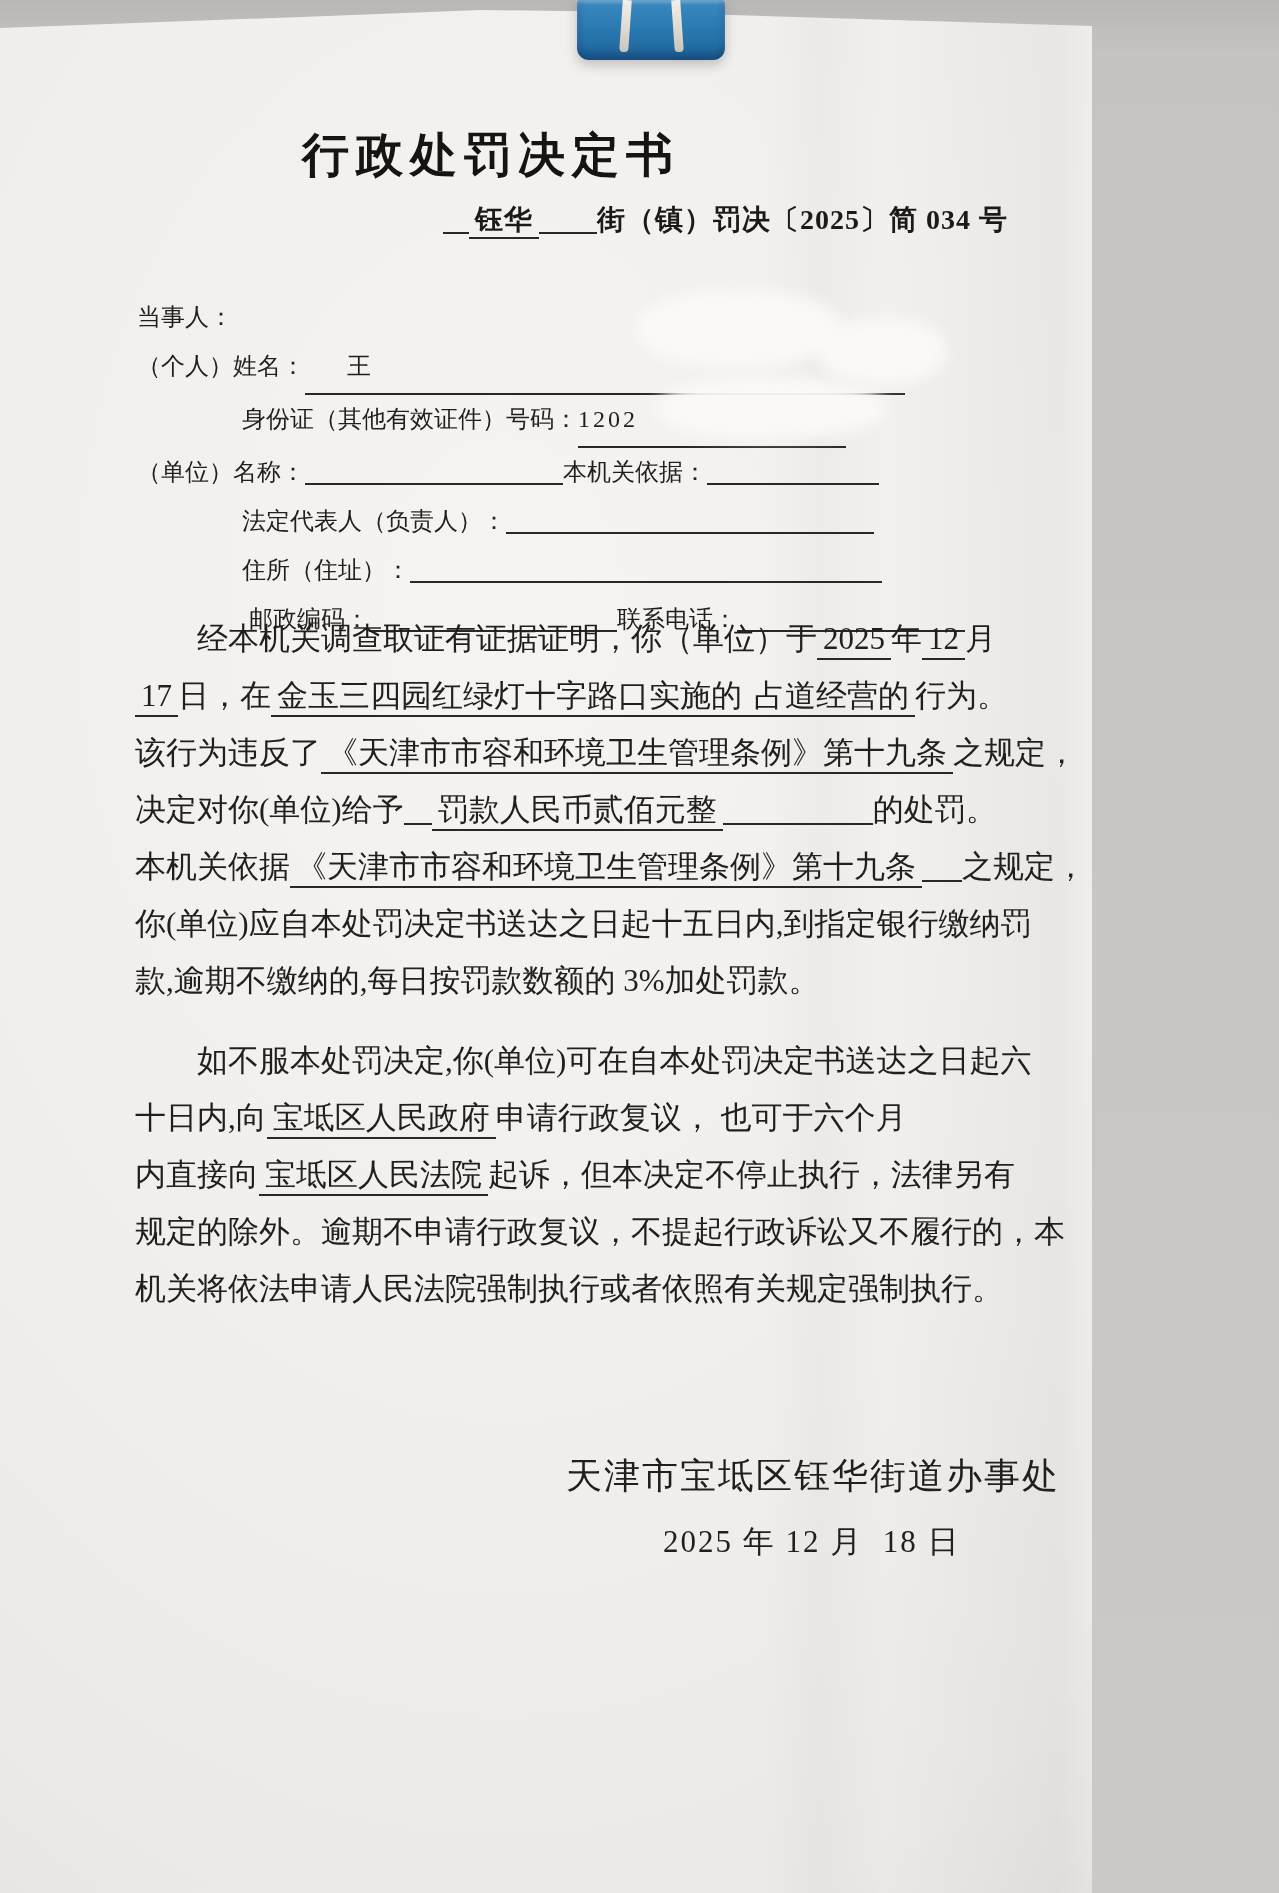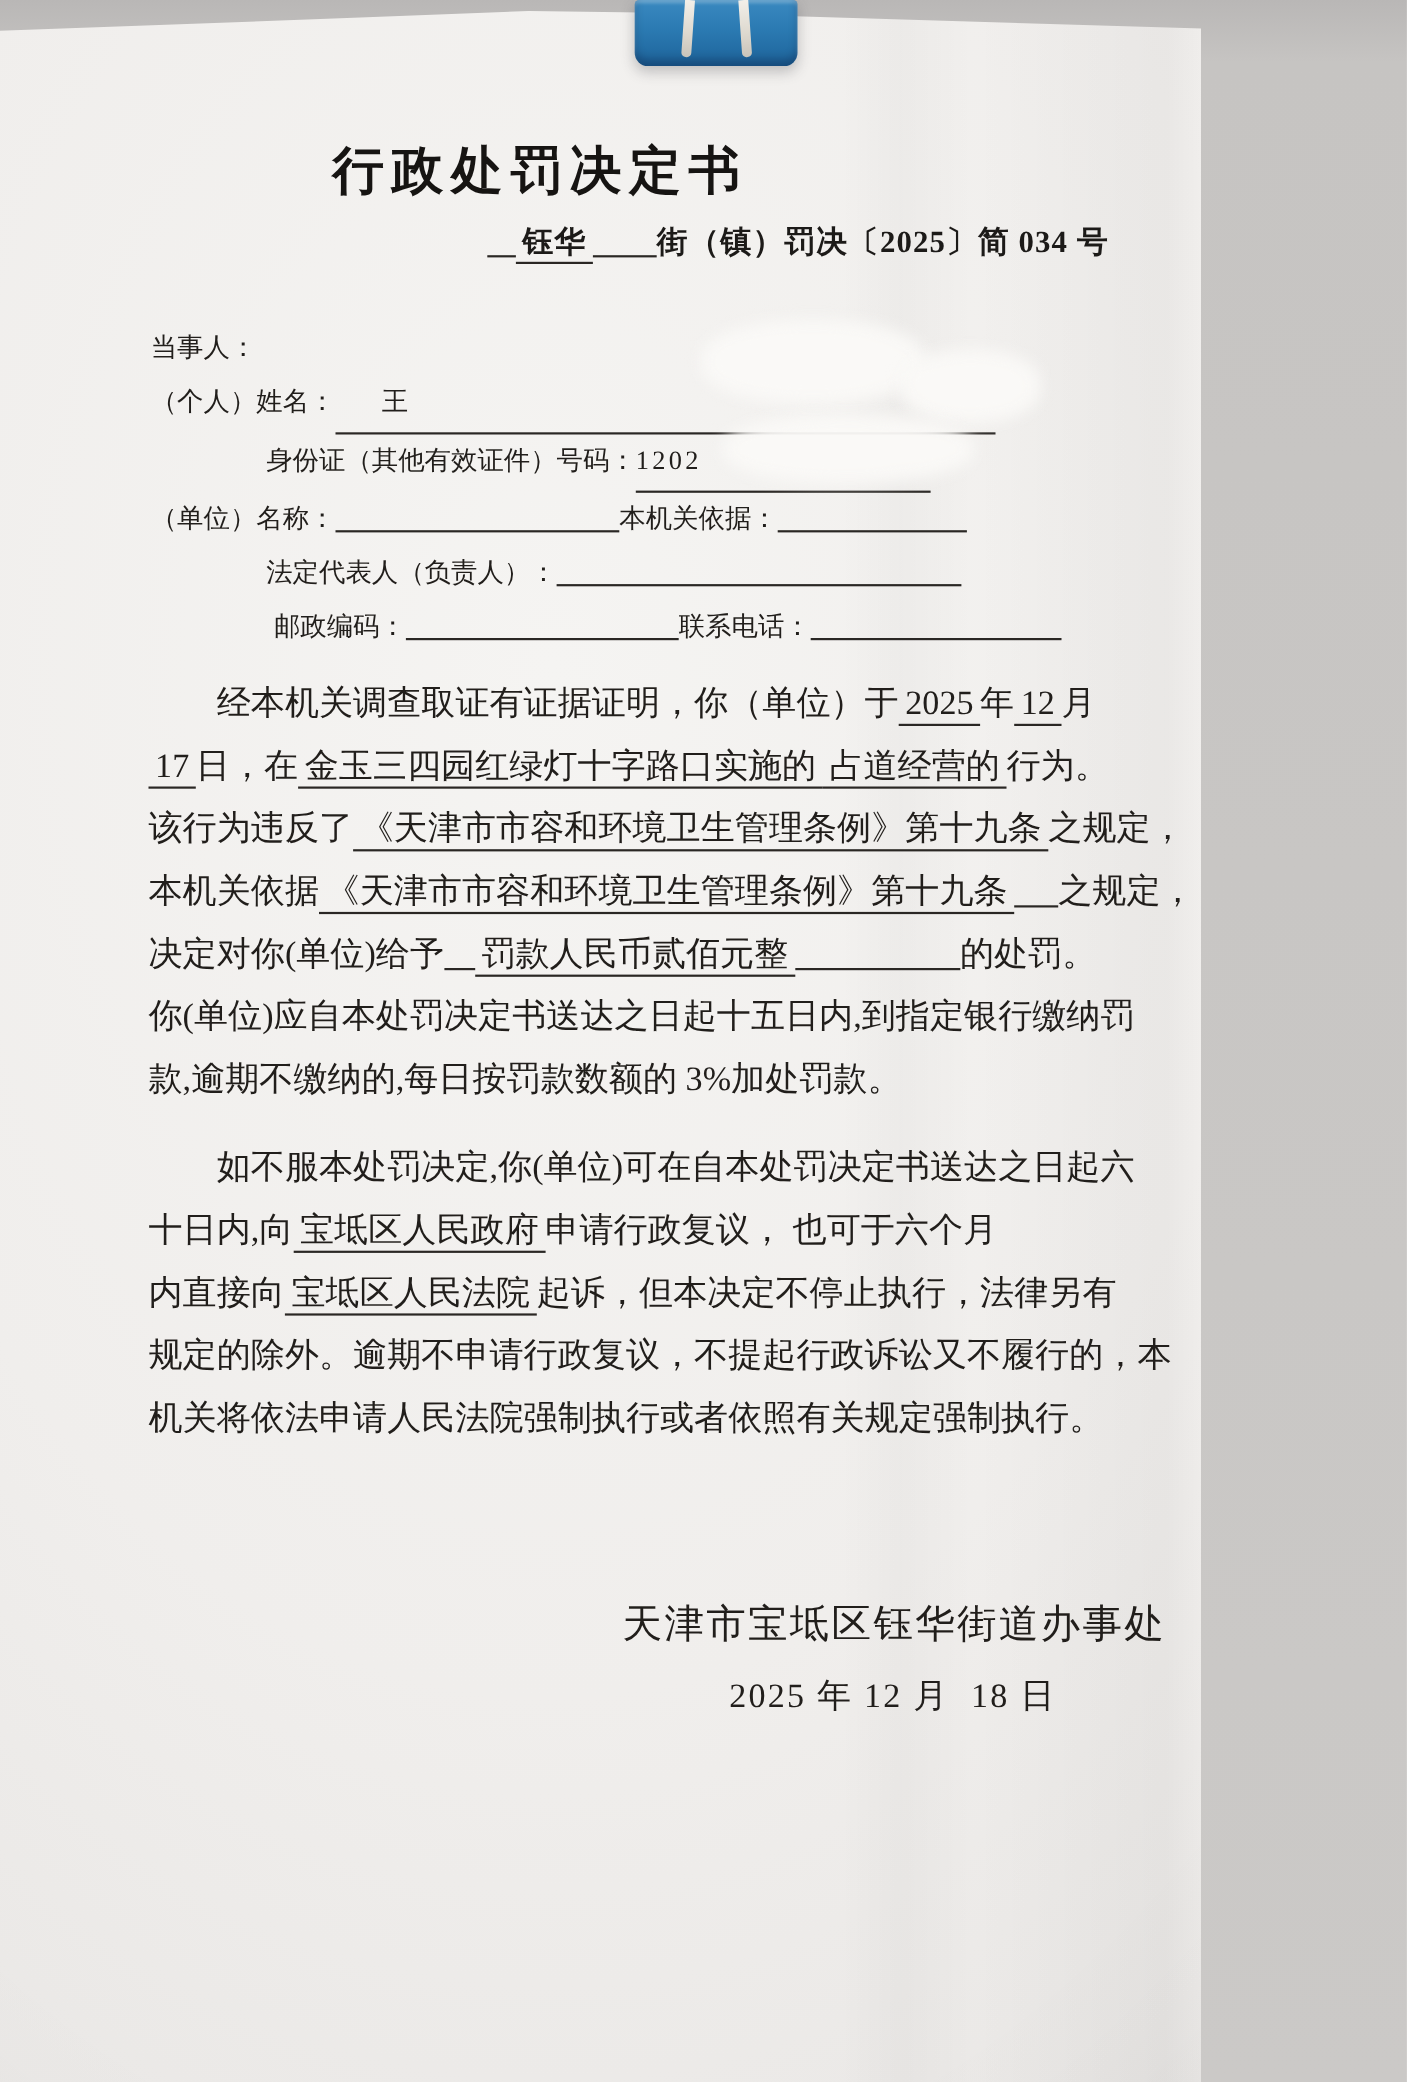--- a/index.html
+++ b/index.html
@@ -75,29 +75,30 @@
   <div class="title">行政处罚决定书</div>
 
   <div class="docno"><span class="blank" style="width:26px"></span><span class="u">钰华</span><span class="blank" style="width:58px"></span><span>街（镇）罚决〔2025〕简 034 号</span></div>
 
   <div class="party">
     <div class="line"><span>当事人：</span></div>
     <div class="line"><span>（个人）姓名：</span><span class="fill fill-name">王</span></div>
     <div class="line indent-1"><span>身份证（其他有效证件）号码：</span><span class="fill fill-id">1202</span></div>
     <div class="line"><span>（单位）名称：</span><span class="blank" style="width:258px"></span><span>本机关依据：</span><span class="blank" style="width:172px"></span></div>
     <div class="line indent-1"><span>法定代表人（负责人）：</span><span class="blank" style="width:368px"></span></div>
+    <div class="line indent-1"><span>住所（住址）：</span><span class="blank" style="width:472px"></span></div>
     <div class="line indent-post"><span>邮政编码：</span><span class="blank" style="width:248px"></span><span>联系电话：</span><span class="blank" style="width:228px"></span></div>
   </div>
 
   <div class="bodytext p1">
     <div class="line indent-para"><span>经本机关调查取证有证据证明，你（单位）于</span><span class="u">2025</span><span>年</span><span class="u">12</span><span>月</span></div>
     <div class="line"><span class="u">17</span><span>日，在</span><span class="u">金玉三四园红绿灯十字路口实施的</span><span class="u">占道经营的</span><span>行为。</span></div>
     <div class="line"><span>该行为违反了</span><span class="u">《天津市市容和环境卫生管理条例》第十九条</span><span>之规定，</span></div>
+    <div class="line"><span>决定对你(单位)给予</span><span class="blank" style="width:28px"></span><span class="u">罚款人民币贰佰元整</span><span class="blank" style="width:150px"></span><span>的处罚。</span></div>
     <div class="line"><span>本机关依据</span><span class="u">《天津市市容和环境卫生管理条例》第十九条</span><span class="blank" style="width:40px"></span><span>之规定，</span></div>
-    <div class="line"><span>决定对你(单位)给予</span><span class="blank" style="width:28px"></span><span class="u">罚款人民币贰佰元整</span><span class="blank" style="width:150px"></span><span>的处罚。</span></div>
     <div class="line"><span>你(单位)应自本处罚决定书送达之日起十五日内,到指定银行缴纳罚</span></div>
     <div class="line"><span>款,逾期不缴纳的,每日按罚款数额的 3%加处罚款。</span></div>
   </div>
 
   <div class="bodytext p2">
     <div class="line indent-para"><span>如不服本处罚决定,你(单位)可在自本处罚决定书送达之日起六</span></div>
     <div class="line"><span>十日内,向</span><span class="u">宝坻区人民政府</span><span>申请行政复议， 也可于六个月</span></div>
     <div class="line"><span>内直接向</span><span class="u">宝坻区人民法院</span><span>起诉，但本决定不停止执行，法律另有</span></div>
     <div class="line"><span>规定的除外。逾期不申请行政复议，不提起行政诉讼又不履行的，本</span></div>
     <div class="line"><span>机关将依法申请人民法院强制执行或者依照有关规定强制执行。</span></div>

